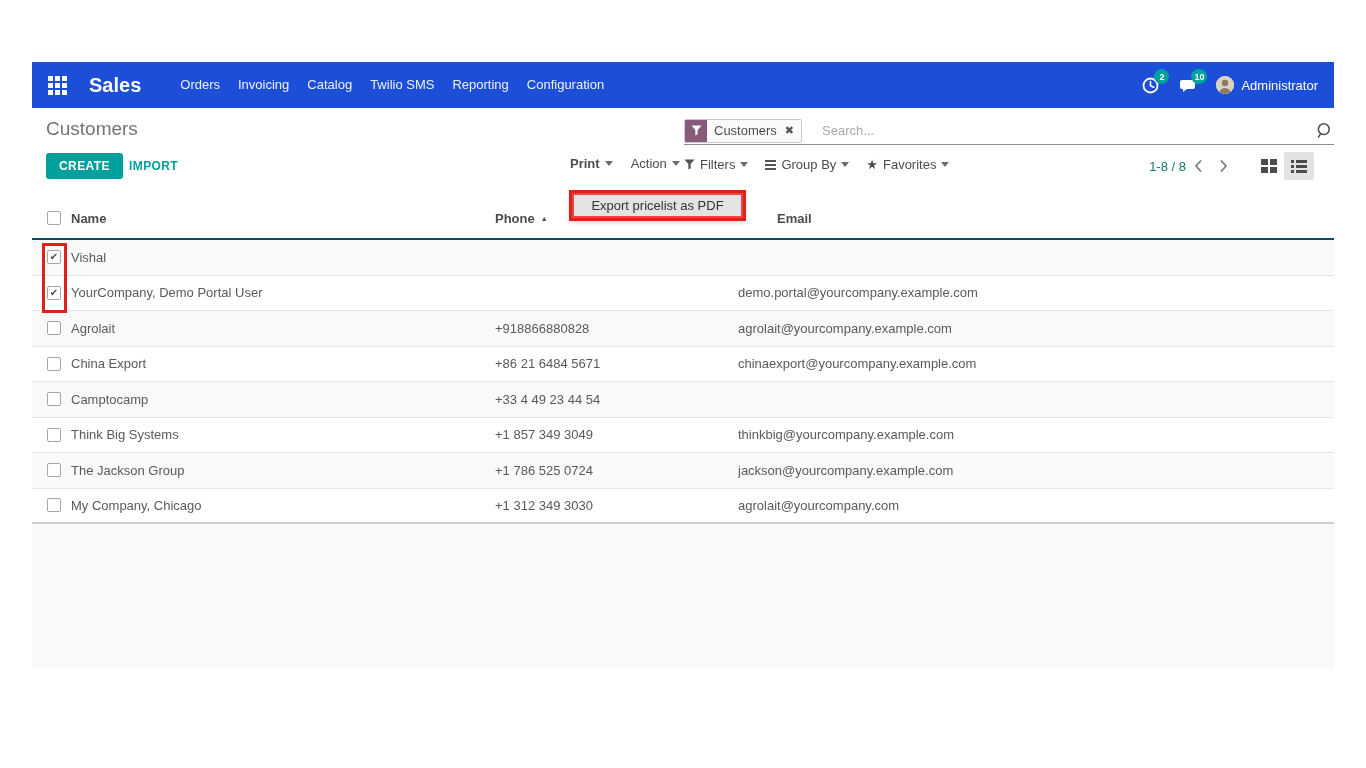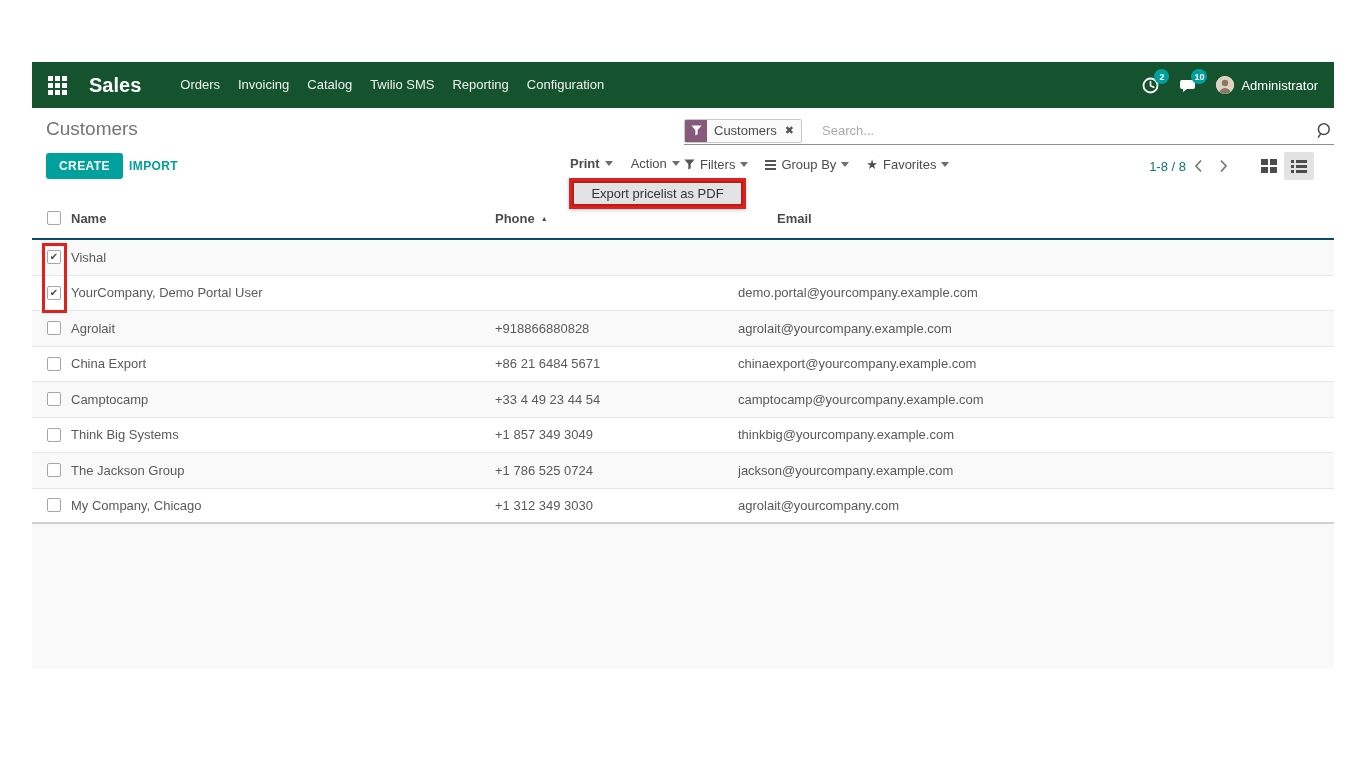--- a/index.html
+++ b/index.html
@@ -1,21 +1,21 @@
 <!DOCTYPE html>
 <html><head>
 <meta charset="utf-8">
 <style>
   html,body{margin:0;padding:0;background:#fff;}
   body{width:1366px;height:768px;overflow:hidden;position:relative;
        font-family:"Liberation Sans","DejaVu Sans",sans-serif;color:#4c4c4c;}
   .app{position:absolute;left:32px;top:62px;width:1302px;height:610px;background:#fff;}
 
   
-  .navbar{height:46px;background:#14532d;display:flex;align-items:center;padding:0 16px;box-sizing:border-box;}
+  .navbar{height:46px;background:#1d4ed8;display:flex;align-items:center;padding:0 16px;box-sizing:border-box;}
   .apps-icon{display:grid;grid-template-columns:repeat(3,5px);grid-template-rows:repeat(3,5px);gap:2px;cursor:pointer;}
   .apps-icon i{background:#fff;display:block;}
   .brand{color:#fff;font-size:20px;font-weight:bold;margin-left:22px;}
   .menu{display:flex;margin-left:30px;}
   .menu .mitem{color:rgba(255,255,255,.92);font-size:13px;padding:0 9px;line-height:46px;cursor:pointer;}
   .systray{margin-left:auto;display:flex;align-items:center;gap:18px;}
   .tray-ic{position:relative;width:20px;height:20px;display:flex;align-items:center;justify-content:center;cursor:pointer;}
   .badge{position:absolute;top:-6px;right:-9px;min-width:15px;height:15px;border-radius:8px;background:#00A09D;
          color:#fff;font-size:9px;font-weight:bold;display:flex;align-items:center;justify-content:center;padding:0 3px;box-sizing:border-box;}
   .user{display:flex;align-items:center;gap:7px;cursor:pointer;}
@@ -59,22 +59,22 @@
   .sw-btn{width:30px;height:28px;display:flex;align-items:center;justify-content:center;cursor:pointer;border-radius:2px;}
   .sw-btn.active{background:#e2e2e2;}
   .kanban-ic{display:grid;grid-template-columns:7px 7px;grid-template-rows:6px 6px;gap:2px;}
   .kanban-ic i{background:#4c4c4c;display:block;}
   .list-ic{display:flex;flex-direction:column;gap:2px;}
   .list-ic .r{display:flex;gap:2px;align-items:center;}
   .list-ic .d{width:3px;height:3px;background:#4c4c4c;display:block;}
   .list-ic .b{width:11px;height:3px;background:#4c4c4c;display:block;}
 
   
-  .dropdown-box{position:absolute;left:537px;top:70px;width:177px;height:31px;border:3px solid #E0201C;
-                background:#b91c1c;box-sizing:border-box;z-index:10;display:flex;box-shadow:0 2px 4px rgba(0,0,0,.15);}
+  .dropdown-box{position:absolute;left:537px;top:82px;width:177px;height:31px;border:3px solid #E0201C;
+                background:#ef4444;box-sizing:border-box;z-index:10;display:flex;box-shadow:0 2px 4px rgba(0,0,0,.15);}
   .dropdown-item{flex:1;margin:2px;background:#e3e3e3;display:flex;align-items:center;justify-content:center;
                  font-size:13px;color:#333;cursor:pointer;white-space:nowrap;}
 
   
   .listview{position:relative;}
   .thead{height:42px;display:flex;align-items:center;padding-left:15px;border-bottom:2px solid #0c4a6e;
          font-size:13px;font-weight:bold;color:#4c4c4c;box-sizing:border-box;}
   .cb{width:14px;height:14px;border:1px solid #a6a6a6;border-radius:2px;background:#fff;display:inline-flex;
       align-items:center;justify-content:center;flex:none;cursor:pointer;box-sizing:border-box;}
   .cb.checked::after{content:"\2714";font-size:10px;color:#4a4a4a;line-height:1;}
@@ -291,21 +291,20 @@
         <div class="row">
     <span class="cb"></span>
     <span class="cell name">China Export</span>
     <span class="cell phone">+86 21 6484 5671</span>
     <span class="cell email">chinaexport@yourcompany.example.com</span>
   </div>
         <div class="row">
     <span class="cb"></span>
     <span class="cell name">Camptocamp</span>
     <span class="cell phone">+33 4 49 23 44 54</span>
-    <span class="cell email">camptocamp@yourcompany.example.com</span>
   </div>
         <div class="row">
     <span class="cb"></span>
     <span class="cell name">Think Big Systems</span>
     <span class="cell phone">+1 857 349 3049</span>
     <span class="cell email">thinkbig@yourcompany.example.com</span>
   </div>
         <div class="row">
     <span class="cb"></span>
     <span class="cell name">The Jackson Group</span>

